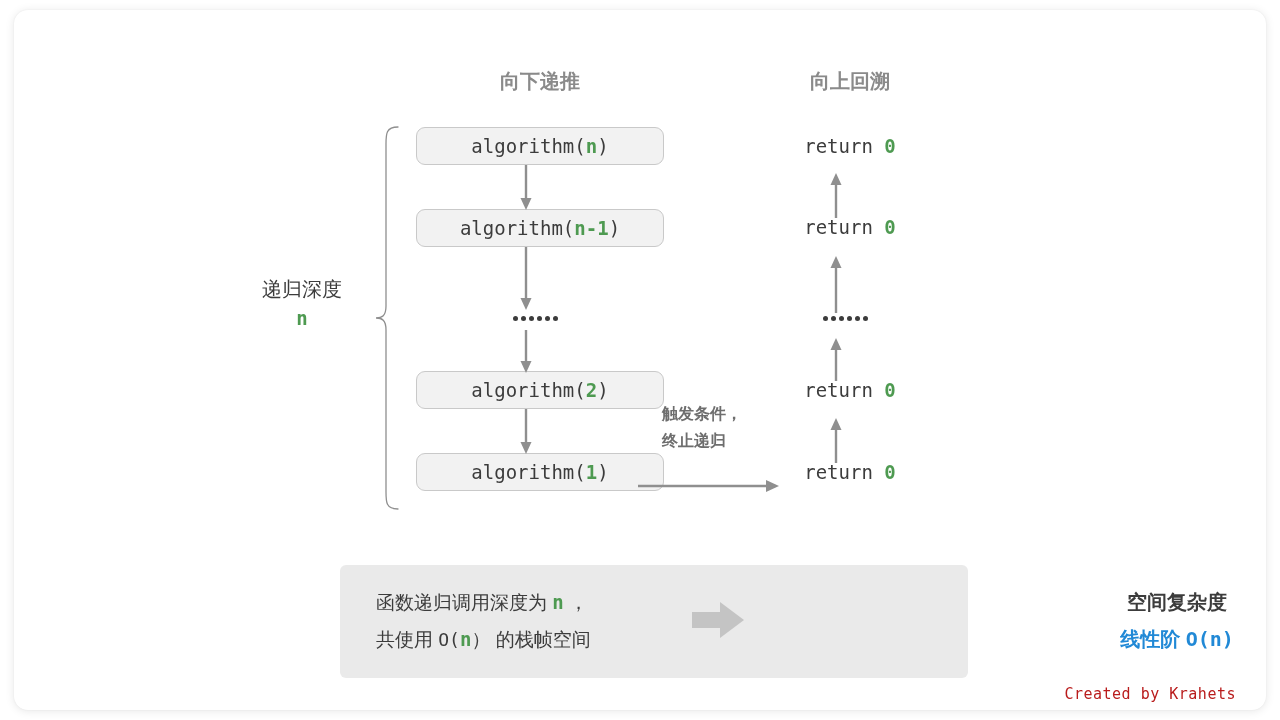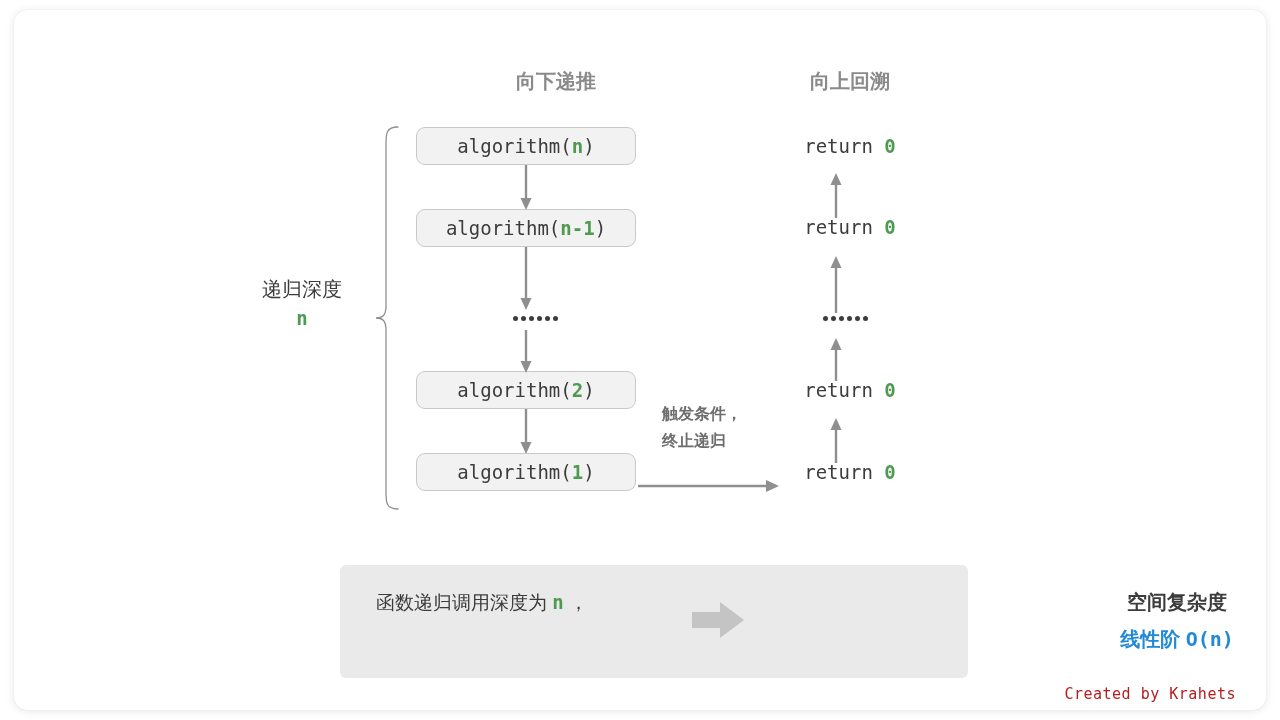--- a/index.html
+++ b/index.html
@@ -32,21 +32,21 @@
     font-family: "Liberation Sans", sans-serif;
     font-size: 20px;
     font-weight: bold;
     color: #8a8a8a;
     text-align: center;
     white-space: nowrap;
   }
 
   
   .call-box {
-    width: 220px;
+    width: 248px;
     height: 38px;
     box-sizing: border-box;
     background: #f2f2f2;
     border: 1px solid #c9c9c9;
     border-radius: 9px;
     display: flex;
     align-items: center;
     justify-content: center;
     font-family: "DejaVu Sans Mono", monospace;
     font-size: 19px;
@@ -183,21 +183,21 @@
     white-space: nowrap;
   }
 
   svg { display: block; }
 </style>
 </head>
 <body>
 
 <div id="canvas">
 
-  <div class="abs col-head" style="left:428px; top:58px; width:228px;">向下递推</div>
+  <div class="abs col-head" style="left:412px; top:58px; width:228px;">向下递推</div>
   <div class="abs col-head" style="left:722px; top:58px; width:228px;">向上回溯</div>
 
   <div class="abs depth-label" style="left:208px; top:264px;">
     <span class="cn">递归深度</span>
     <span class="var">n</span>
   </div>
 
   <svg class="abs" style="left:358px; top:112px;" width="30" height="390">
     <path d="M 26 5 C 14 5, 14 12, 14 22 L 14 184 C 14 194, 10 196, 4 196 C 10 196, 14 198, 14 208 L 14 370 C 14 380, 14 387, 26 387" fill="none" stroke="#8f8f8f" stroke-width="1.3" stroke-linecap="round"></path>
   </svg>
@@ -301,20 +301,25 @@
       <i></i>
   </div>
 
   <div id="summary">
 
     <div class="sum-left">
       <div>
         <span>函数递归调用深度为</span>
         <span class="g">n</span>
         <span>，</span>
+      </div>
+      <div>
+        <span>共使用</span>
+        <span class="mono">O(</span><span class="g">n</span><span>）</span>
+        <span>的栈帧空间</span>
       </div>
     </div>
 
     <svg class="abs" style="left:352px; top:34px;" width="54" height="42">
       <path d="M 0 13 L 28 13 L 28 3 L 52 21 L 28 39 L 28 29 L 0 29 Z" fill="#c4c4c4"></path>
     </svg>
 
     <div class="sum-right">
       <span class="title">空间复杂度</span>
       <span class="value">

